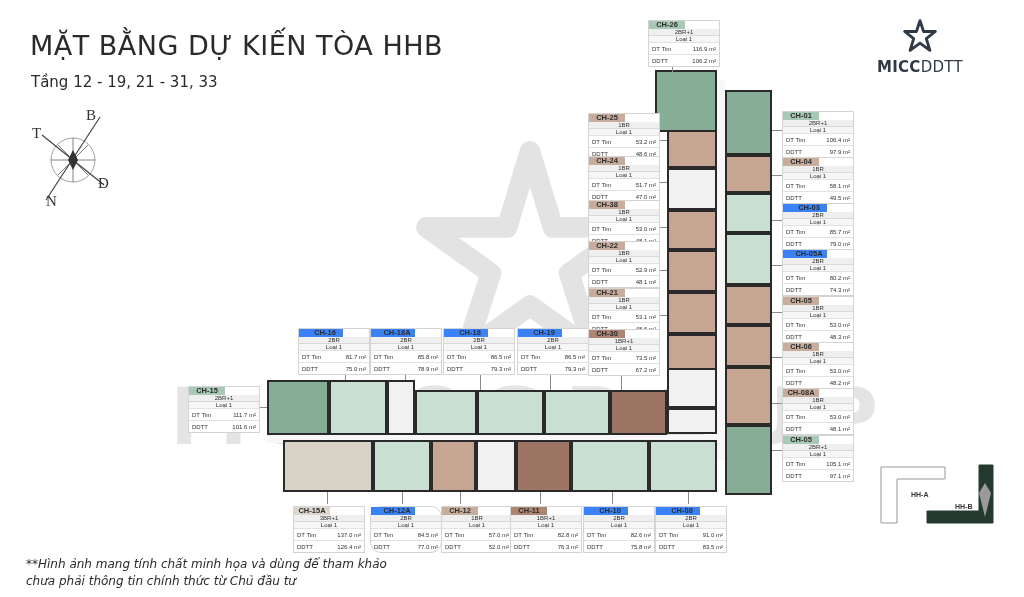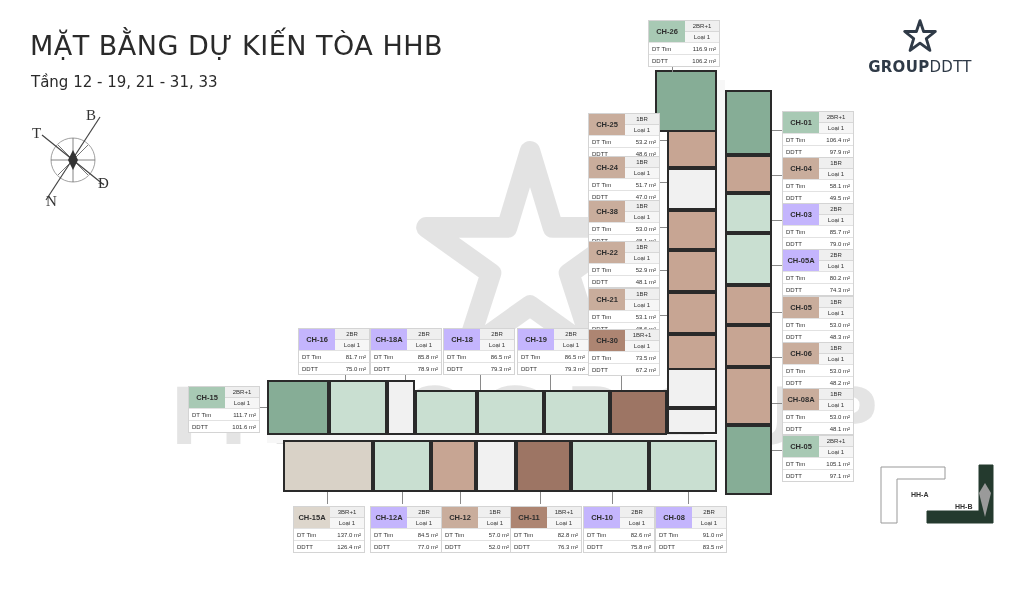--- a/index.html
+++ b/index.html
@@ -8,28 +8,28 @@
   .subtitle{position:absolute;left:31px;top:73px;font-size:15px;color:#2a2a2a;font-family:"DejaVu Sans",sans-serif;}
   .logo{position:absolute;left:860px;top:18px;width:120px;height:55px;text-align:center;}
   .logo-star{width:36px;height:36px;margin:0 auto;}
   .logo-text{font-size:15px;letter-spacing:0.3px;color:#2f3a47;font-family:"DejaVu Sans",sans-serif;margin-top:0px;}
   .logo-text b{font-weight:700;}
   .compass{position:absolute;left:28px;top:105px;width:90px;height:105px;}
   .compass .lbl{position:absolute;font-family:"Liberation Serif",serif;font-size:15px;color:#333;}
   .watermark-star{position:absolute;left:410px;top:140px;width:240px;height:230px;opacity:0.16;}
   .watermark-text{position:absolute;left:170px;top:372px;font-size:78px;font-weight:700;color:#cfcfcf;letter-spacing:22px;opacity:0.55;font-family:"DejaVu Sans",sans-serif;}
   .card{position:absolute;width:70px;background:#fff;border:1px solid #d4d4d4;font-size:6.5px;line-height:1;}
-  .card .top{display:flex;height:21px;}
+  .card .top{display:flex;height:21px;flex-direction:column;}
   .card .code{width:36px;display:flex;align-items:center;justify-content:center;font-size:7.5px;font-weight:600;color:#2d2d2d;}
   .card .bt{flex:1;display:flex;flex-direction:column;background:#efefef;}
   .card .bt span{flex:1;display:flex;align-items:center;justify-content:center;font-size:6px;color:#333;}
   .card .bt span+span{border-top:1px solid #d8d8d8;background:#f6f6f6;}
   .card .row{display:flex;justify-content:space-between;padding:0 3px;height:11px;align-items:center;border-top:1px solid #e2e2e2;font-size:6px;color:#333;}
   .c-green .code{background:#a8c9b4;}
-  .c-mint .code{background:#c4b5fd;}
+  .c-mint .code{background:#3b82f6;padding-left:8px;}
   .c-brown .code{background:#c9ad9c;}
   .c-dark .code{background:#ad8572;}
   .c-beige .code{background:#ddd6cc;}
   .plan{position:absolute;}
   .blk{position:absolute;border:2px solid #2a2a2a;box-sizing:border-box;}
   .u-green{background:#86ad96;}
   .u-mint{background:#c9dfd1;}
   .u-brown{background:#c7a593;}
   .u-dark{background:#9d7564;}
   .u-beige{background:#d9d2c7;}
@@ -42,21 +42,21 @@
 </head>
 <body>
 
 <div class="title">MẶT BẰNG DỰ KIẾN TÒA HHB</div>
 <div class="subtitle">Tầng 12 - 19, 21 - 31, 33</div>
 
 <div class="logo">
   <svg class="logo-star" viewBox="0 0 40 40">
     <path d="M20 3 L24 15 L37 15 L27 23 L31 36 L20 28 L9 36 L13 23 L3 15 L16 15 Z" fill="none" stroke="#2f3a47" stroke-width="3.2" stroke-linejoin="round"></path>
   </svg>
-  <div class="logo-text"><b>GROUP</b><span>DDTT</span></div>
+  <div class="logo-text"><b>MICC</b><span>DDTT</span></div>
 </div>
 
 <div class="compass">
   <svg width="90" height="105" viewBox="0 0 90 105" style="position:absolute;left:0;top:0;">
     <circle cx="45" cy="55" r="22" fill="none" stroke="#888" stroke-width="0.8"></circle>
     <line x1="72" y1="12" x2="18" y2="95" stroke="#444" stroke-width="1.2"></line>
     <line x1="14" y1="30" x2="76" y2="80" stroke="#444" stroke-width="1.2"></line>
     <line x1="45" y1="33" x2="45" y2="77" stroke="#666" stroke-width="0.8"></line>
     <line x1="23" y1="55" x2="67" y2="55" stroke="#666" stroke-width="0.8"></line>
     <line x1="30" y1="40" x2="60" y2="70" stroke="#555" stroke-width="0.8"></line>
@@ -494,21 +494,21 @@
       </div>
       <div class="row">
         <span>DT Tim</span>
         <span>137.0 m²</span>
       </div>
       <div class="row">
         <span>DDTT</span>
         <span>126.4 m²</span>
       </div>
     </div>
-    <div class="card c-mint" style="left: 370px; top: 506px;">
+    <div class="card c-mint" style="left: 370px; top: 506px; border-radius: 11px;">
       <div class="top">
         <div class="code">CH-12A</div>
         <div class="bt">
           <span>2BR</span>
           <span>Loại 1</span>
         </div>
       </div>
       <div class="row">
         <span>DT Tim</span>
         <span>84.5 m²</span>
@@ -592,13 +592,15 @@
   <svg width="140" height="62" viewBox="0 0 140 62" style="position:absolute;left:0;top:0;">
     <path d="M6 4 L70 4 L70 16 L22 16 L22 60 L6 60 Z" fill="#fff" stroke="#999" stroke-width="1"></path>
     <path d="M104 2 L118 2 L118 60 L52 60 L52 48 L104 48 Z" fill="#243a2e" stroke="#243a2e" stroke-width="1"></path>
     <path d="M104 30 L110 20 L116 30 L110 54 Z" fill="#9a9a9a"></path>
   </svg>
   <span class="ka" style="left:36px;top:28px;">HH-A</span>
   <span class="ka" style="left:80px;top:40px;">HH-B</span>
 </div>
 
 <div class="footnote">
+  <div>**Hình ảnh mang tính chất minh họa và dùng để tham khảo</div>
+  <div>chưa phải thông tin chính thức từ Chủ đầu tư</div>
 </div>
 
 </body></html>

